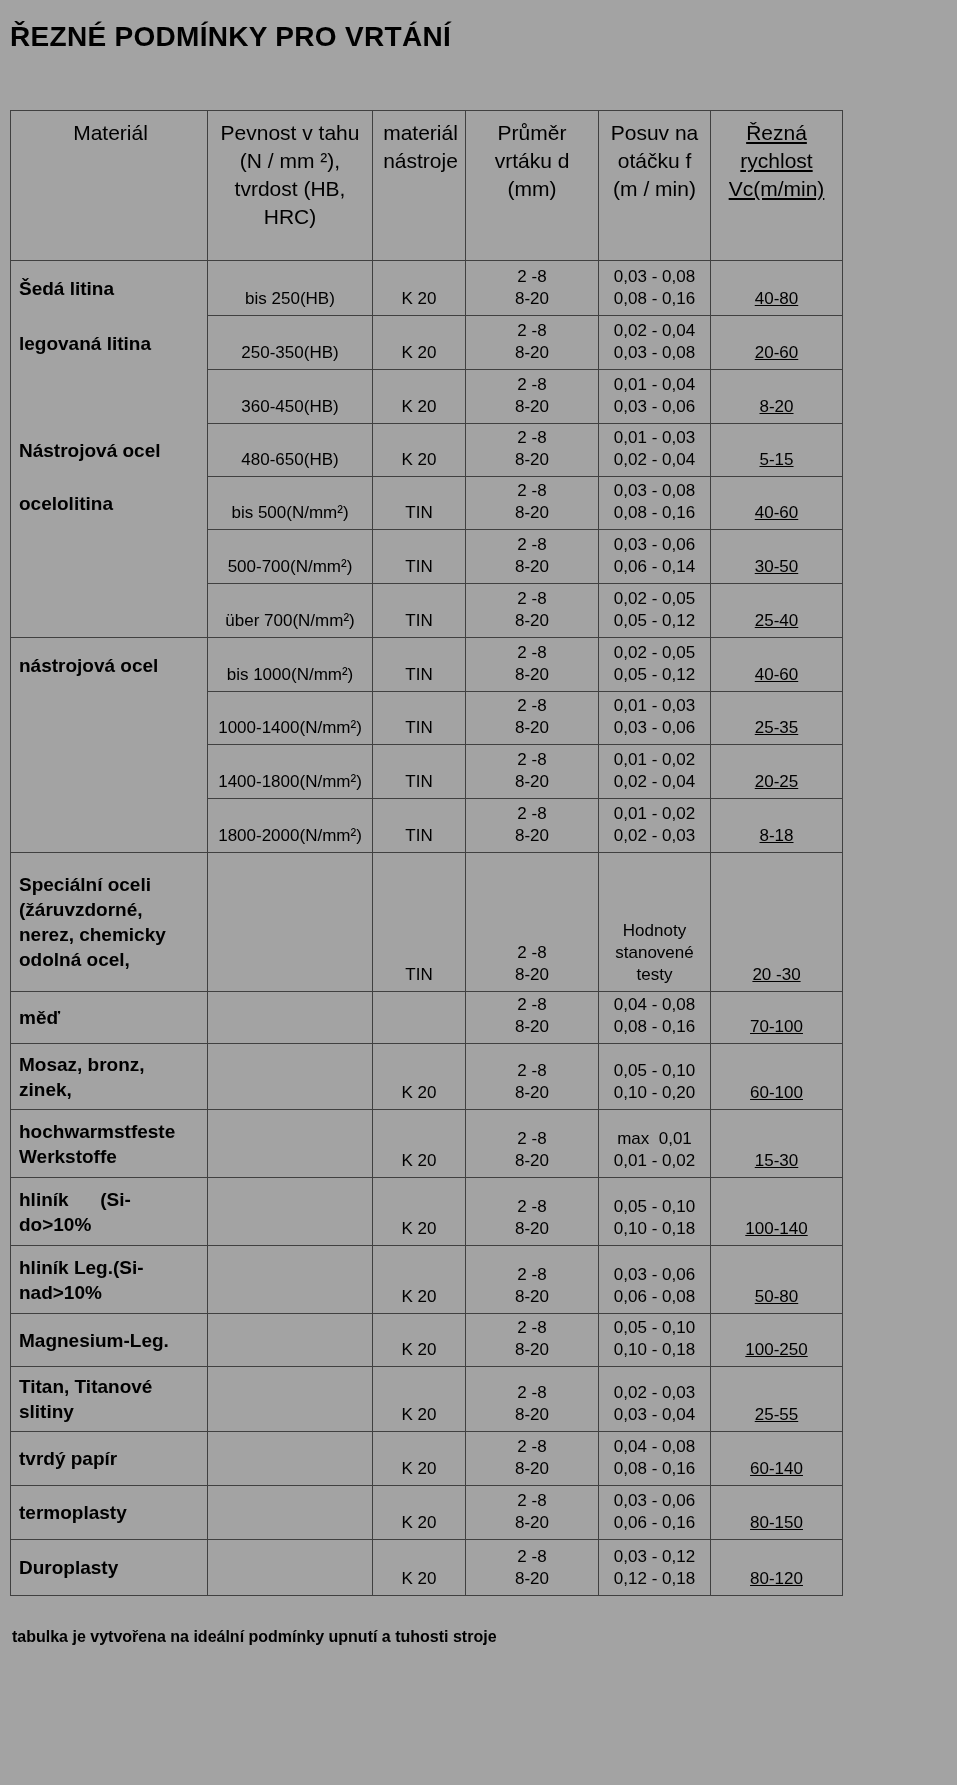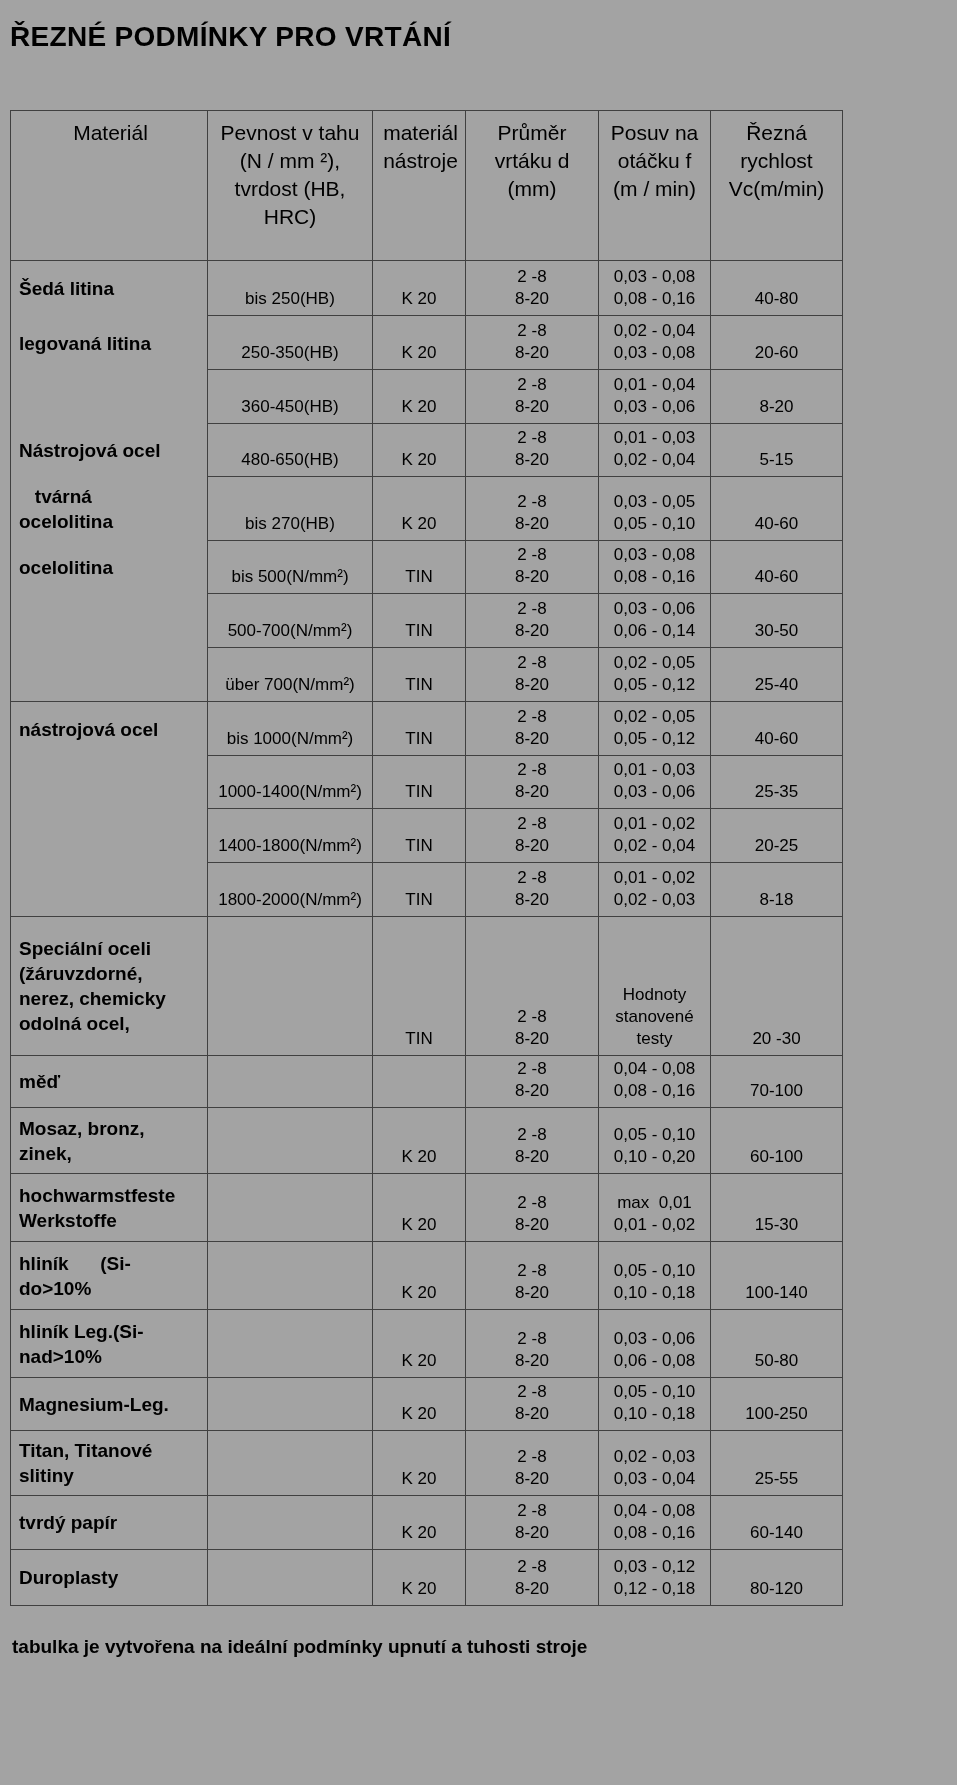--- a/index.html
+++ b/index.html
@@ -33,21 +33,21 @@
     table-layout: fixed;
     width: 831px;
   }
   th, td {
     border-right: 1px solid #404040;
     border-bottom: 1px solid #404040;
     white-space: pre-wrap;
     overflow: hidden;
     box-sizing: border-box;
   }
-  th:last-child, td:last-child { border-right: none; }
+  th:last-child, td:last-child { border-right: none; text-decoration: underline; }
   tbody tr:last-child td { border-bottom: none; }
 
   thead tr { height: 150px; }
   th {
     font-size: 21px;
     line-height: 28px;
     font-weight: normal;
     vertical-align: top;
     text-align: center;
     padding: 8px 4px 4px 4px;
@@ -67,21 +67,21 @@
     font-size: 19px;
     line-height: 25px;
     font-weight: bold;
     vertical-align: middle;
     text-align: left;
     padding: 4px 4px 4px 8px;
   }
   td.material.open-bottom { border-bottom: none; }
 
   .footnote {
-    font-size: 19px;
+    font-size: 16px;
     line-height: 22px;
     font-weight: bold;
     margin: 30px 0 0 2px;
   }
 </style>
 </head>
 <body>
 
 <div class="page">
 
@@ -150,31 +150,20 @@
         <tr style="height: 53px;">
           <td class="material open-bottom">Nástrojová ocel</td>
           <td class="strength">480-650(HB)</td>
           <td class="tool">K 20</td>
           <td class="diameter">2 -8
 8-20</td>
           <td class="feed">0,01 - 0,03
 0,02 - 0,04</td>
           <td class="speed">5-15</td>
         </tr>
-        <tr style="height: 64px;">
-          <td class="material open-bottom">   tvárná
-ocelolitina</td>
-          <td class="strength">bis 270(HB)</td>
-          <td class="tool">K 20</td>
-          <td class="diameter">2 -8
-8-20</td>
-          <td class="feed">0,03 - 0,05
-0,05 - 0,10</td>
-          <td class="speed">40-60</td>
-        </tr>
         <tr style="height: 53px;">
           <td class="material open-bottom">ocelolitina</td>
           <td class="strength">bis 500(N/mm²)</td>
           <td class="tool">TIN</td>
           <td class="diameter">2 -8
 8-20</td>
           <td class="feed">0,03 - 0,08
 0,08 - 0,16</td>
           <td class="speed">40-60</td>
         </tr>
@@ -330,20 +319,30 @@
         <tr style="height: 54px;">
           <td class="material">tvrdý papír</td>
           <td class="strength"></td>
           <td class="tool">K 20</td>
           <td class="diameter">2 -8
 8-20</td>
           <td class="feed">0,04 - 0,08
 0,08 - 0,16</td>
           <td class="speed">60-140</td>
         </tr>
+        <tr style="height: 54px;">
+          <td class="material">termoplasty</td>
+          <td class="strength"></td>
+          <td class="tool">K 20</td>
+          <td class="diameter">2 -8
+8-20</td>
+          <td class="feed">0,03 - 0,06
+0,06 - 0,16</td>
+          <td class="speed">80-150</td>
+        </tr>
         <tr style="height: 55px; margin-top: 14px;">
           <td class="material">Duroplasty</td>
           <td class="strength"></td>
           <td class="tool">K 20</td>
           <td class="diameter">2 -8
 8-20</td>
           <td class="feed">0,03 - 0,12
 0,12 - 0,18</td>
           <td class="speed">80-120</td>
         </tr>

